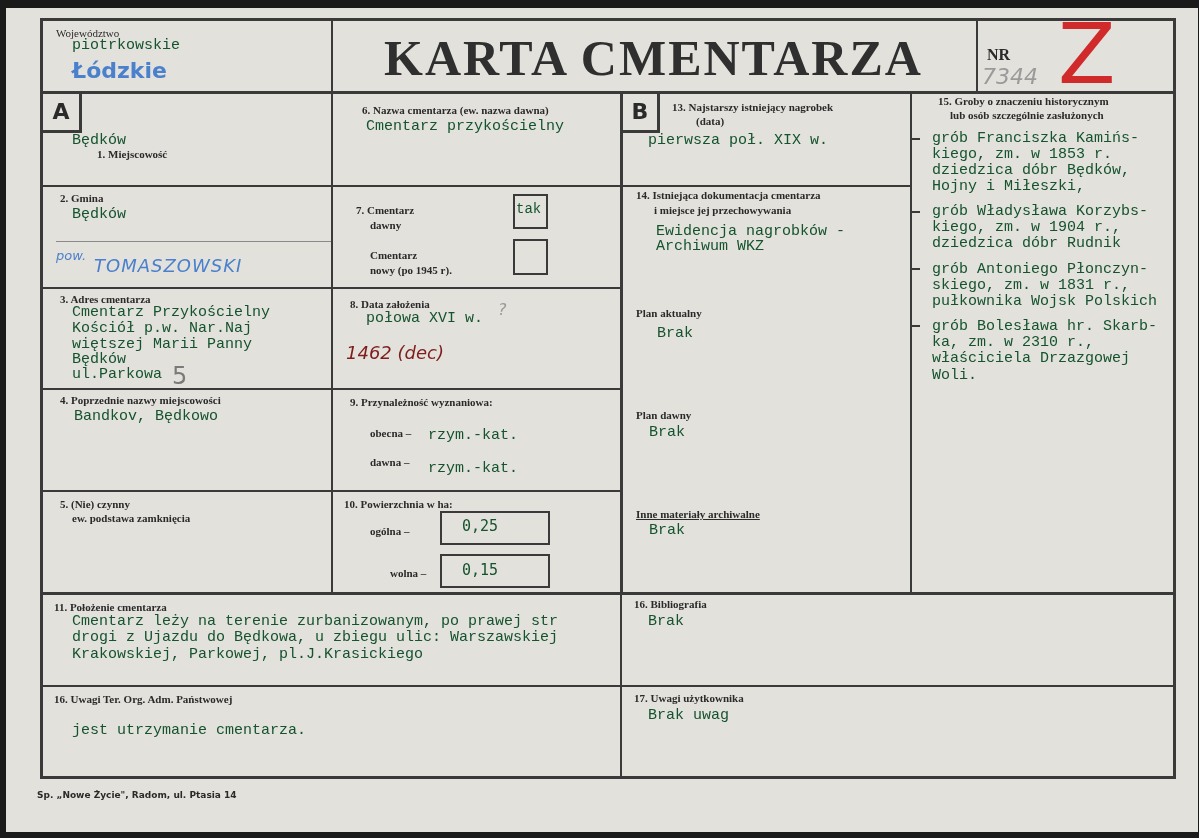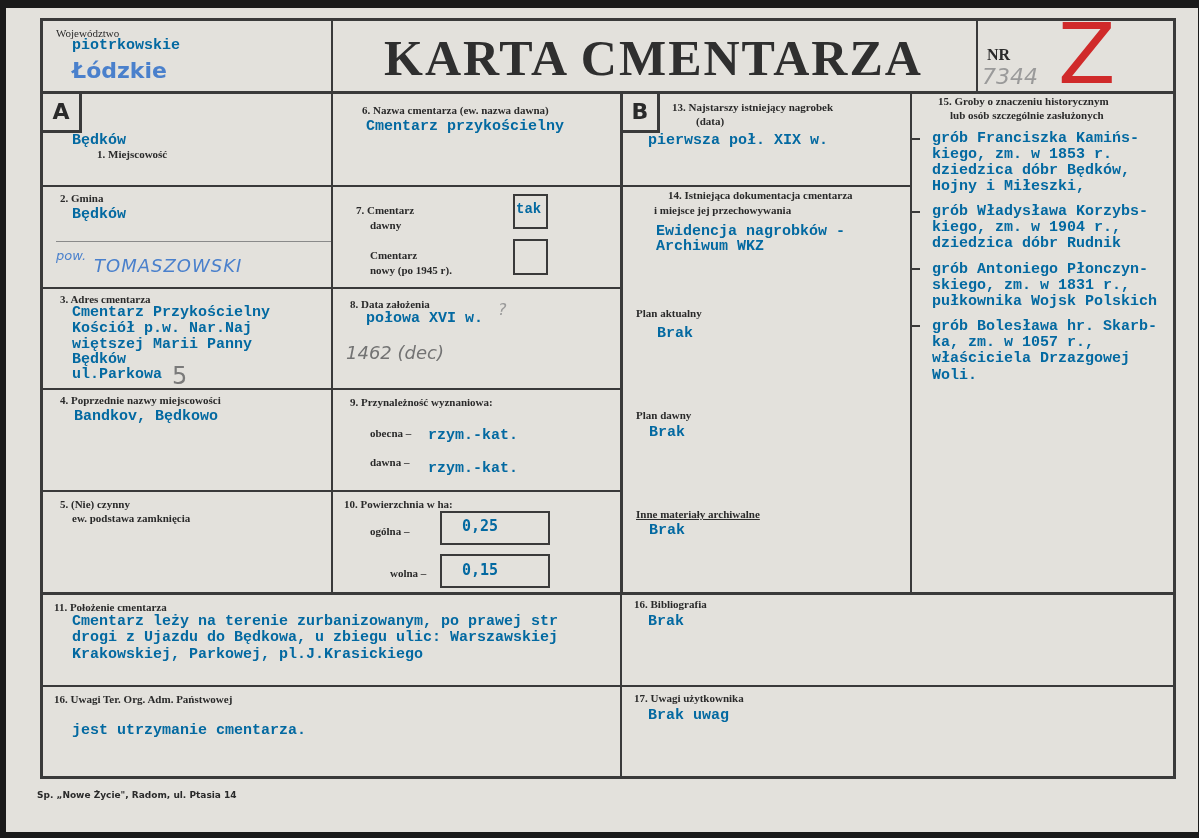--- a/index.html
+++ b/index.html
@@ -1,20 +1,20 @@
 <!DOCTYPE html>
 <html><head>
 <meta charset="utf-8">
 <style>
   html,body{margin:0;padding:0;}
   body{width:1199px;height:838px;background:#1a1a1a;position:relative;overflow:hidden;font-family:"DejaVu Serif",serif;}
   .card{position:absolute;left:6px;top:8px;width:1192px;height:824px;background:#e3e1dc;}
   .ln{position:absolute;background:#3a3a3a;}
   .lbl{position:absolute;font-family:"Liberation Serif",serif;font-weight:bold;font-size:11px;color:#2a2a2a;line-height:14px;white-space:nowrap;}
-  .tw{position:absolute;font-family:"Liberation Mono",monospace;font-size:15px;color:#0369a1;line-height:15px;white-space:pre;font-weight:bold;}
+  .tw{position:absolute;font-family:"Liberation Mono",monospace;font-size:15px;color:#14532d;line-height:15px;white-space:pre;}
   .hand-blue{position:absolute;font-family:"DejaVu Sans",sans-serif;color:#4a80cc;}
   .title{position:absolute;left:378px;top:22px;font-family:"Liberation Serif",serif;font-weight:bold;font-size:50px;letter-spacing:2px;color:#2f2f2f;line-height:56px;}
   .boxletter{position:absolute;border-right:3px solid #3a3a3a;border-bottom:3px solid #3a3a3a;font-family:"DejaVu Sans",sans-serif;font-weight:bold;font-size:22px;color:#2a2a2a;text-align:center;}
   .valbox{position:absolute;border:2px solid #3a3a3a;border-top-width:2px;}
 </style>
 </head>
 <body>
 
 <div class="card">
 
@@ -82,21 +82,21 @@
   <div class="lbl" style="left:364px;top:210px;">dawny</div>
   <div class="valbox" style="left:507px;top:186px;width:31px;height:31px;"></div>
   <div class="tw" style="left:510px;top:194px;font-size:14px;text-align:right;">tak</div>
   <div class="lbl" style="left:364px;top:240px;">Cmentarz</div>
   <div class="lbl" style="left:364px;top:255px;">nowy (po 1945 r).</div>
   <div class="valbox" style="left:507px;top:231px;width:31px;height:32px;"></div>
 
   <div class="lbl" style="left:344px;top:289px;">8. Data założenia</div>
   <div class="tw" style="left:360px;top:303px;">połowa XVI w.</div>
   <div style="position:absolute;left:492px;top:292px;font-family:'DejaVu Sans',sans-serif;font-size:16px;font-style:italic;color:#9a9a9a;">?</div>
-  <div style="position:absolute;left:340px;top:334px;font-family:'DejaVu Sans',sans-serif;font-size:18px;font-style:italic;color:#737373;">1462 (dec)</div>
+  <div style="position:absolute;left:340px;top:334px;font-family:'DejaVu Sans',sans-serif;font-size:18px;font-style:italic;color:#7f1d1d;">1462 (dec)</div>
 
   <div class="lbl" style="left:344px;top:387px;">9. Przynależność wyznaniowa:</div>
   <div class="lbl" style="left:364px;top:418px;">obecna –</div>
   <div class="tw" style="left:422px;top:420px;">rzym.-kat.</div>
   <div class="lbl" style="left:364px;top:447px;">dawna –</div>
   <div class="tw" style="left:422px;top:453px;">rzym.-kat.</div>
 
   <div class="lbl" style="left:338px;top:489px;">10. Powierzchnia w ha:</div>
   <div class="lbl" style="left:364px;top:516px;">ogólna –</div>
   <div class="valbox" style="left:434px;top:503px;width:106px;height:30px;"></div>
@@ -112,21 +112,21 @@
 
   <div class="lbl" style="left:48px;top:684px;">16. Uwagi Ter. Org. Adm. Państwowej</div>
   <div class="tw" style="left:66px;top:715px;">jest utrzymanie cmentarza.</div>
 
   <div class="boxletter" style="left:617px;top:86px;width:34px;height:36px;line-height:36px;">B</div>
 
   <div class="lbl" style="left:666px;top:92px;">13. Najstarszy istniejący nagrobek</div>
   <div class="lbl" style="left:690px;top:106px;">(data)</div>
   <div class="tw" style="left:642px;top:125px;">pierwsza poł. XIX w.</div>
 
-  <div class="lbl" style="left:630px;top:180px;margin-left:32px;">14. Istniejąca dokumentacja cmentarza</div>
+  <div class="lbl" style="left:630px;top:180px;">14. Istniejąca dokumentacja cmentarza</div>
   <div class="lbl" style="left:648px;top:195px;">i miejsce jej przechowywania</div>
   <div class="tw" style="left:650px;top:216px;">Ewidencja nagrobków -</div>
   <div class="tw" style="left:650px;top:231px;">Archiwum WKZ</div>
   <div class="lbl" style="left:630px;top:298px;">Plan aktualny</div>
   <div class="tw" style="left:651px;top:318px;">Brak</div>
   <div class="lbl" style="left:630px;top:400px;">Plan dawny</div>
   <div class="tw" style="left:643px;top:417px;">Brak</div>
   <div class="lbl" style="left:630px;top:499px;text-decoration:underline;">Inne materiały archiwalne</div>
   <div class="tw" style="left:643px;top:515px;">Brak</div>
 
@@ -136,21 +136,21 @@
   <div class="tw" style="left:926px;top:139px;">kiego, zm. w 1853 r.</div>
   <div class="tw" style="left:926px;top:155px;">dziedzica dóbr Będków,</div>
   <div class="tw" style="left:926px;top:171px;">Hojny i Miłeszki,</div>
   <div class="tw" style="left:926px;top:196px;">grób Władysława Korzybs-</div>
   <div class="tw" style="left:926px;top:212px;">kiego, zm. w 1904 r.,</div>
   <div class="tw" style="left:926px;top:228px;">dziedzica dóbr Rudnik</div>
   <div class="tw" style="left:926px;top:254px;">grób Antoniego Płonczyn-</div>
   <div class="tw" style="left:926px;top:270px;">skiego, zm. w 1831 r.,</div>
   <div class="tw" style="left:926px;top:286px;">pułkownika Wojsk Polskich</div>
   <div class="tw" style="left:926px;top:311px;">grób Bolesława hr. Skarb-</div>
-  <div class="tw" style="left:926px;top:327px;">ka, zm. w 1057 r.,</div>
+  <div class="tw" style="left:926px;top:327px;">ka, zm. w 2310 r.,</div>
   <div class="tw" style="left:926px;top:343px;">właściciela Drzazgowej</div>
   <div class="tw" style="left:926px;top:360px;">Woli.</div>
   <div class="ln" style="left:906px;top:130px;width:8px;height:2px;"></div>
   <div class="ln" style="left:906px;top:203px;width:8px;height:2px;"></div>
   <div class="ln" style="left:906px;top:260px;width:8px;height:2px;"></div>
   <div class="ln" style="left:906px;top:317px;width:8px;height:2px;"></div>
 
   <div class="lbl" style="left:628px;top:589px;">16. Bibliografia</div>
   <div class="tw" style="left:642px;top:606px;">Brak</div>
 

